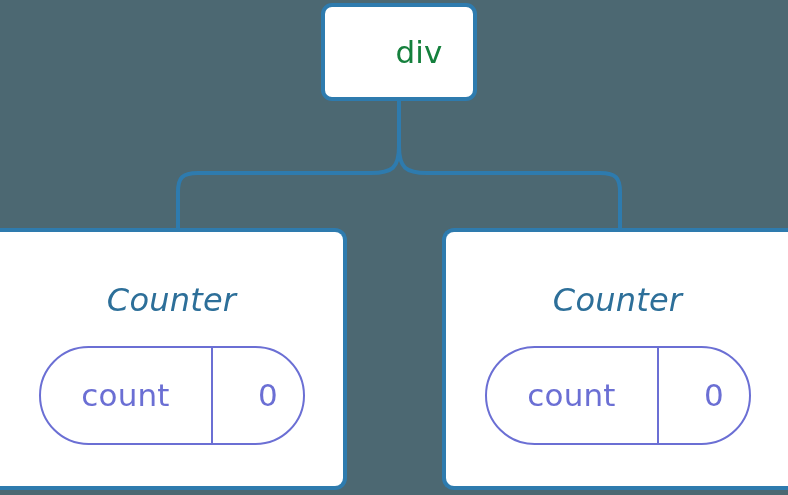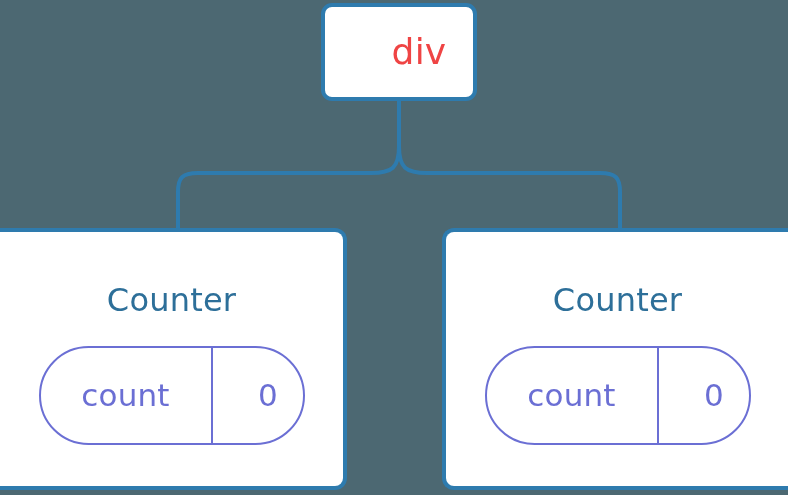--- a/index.html
+++ b/index.html
@@ -41,22 +41,22 @@
     left: 321px;
     top: 3px;
     width: 156px;
     height: 98px;
     border-radius: 11px;
     display: flex;
     align-items: center;
     justify-content: center;
   }
   .node-title-small {
-    color: #ef4444;
-    font-size: 36px;
+    color: #15803d;
+    font-size: 31px;
     line-height: 1;
     letter-spacing: 0.2px;
     margin-left: 40px;
   }
 
   
   .card {
     border-radius: 12px;
     display: flex;
     flex-direction: column;
@@ -77,20 +77,21 @@
     height: 262px;
     border-radius: 12px 0 0 12px;
     border-right: none;
   }
   .card-title {
     color: #2D6F99;
     font-size: 32px;
     line-height: 1;
     margin-top: 52px;
     letter-spacing: 0.2px;
+    font-style: italic;
   }
 
   
   .pill {
     position: relative;
     margin-top: 30px;
     width: 266px;
     height: 99px;
     border: 2px solid #6B6FD4;
     border-radius: 52px;

